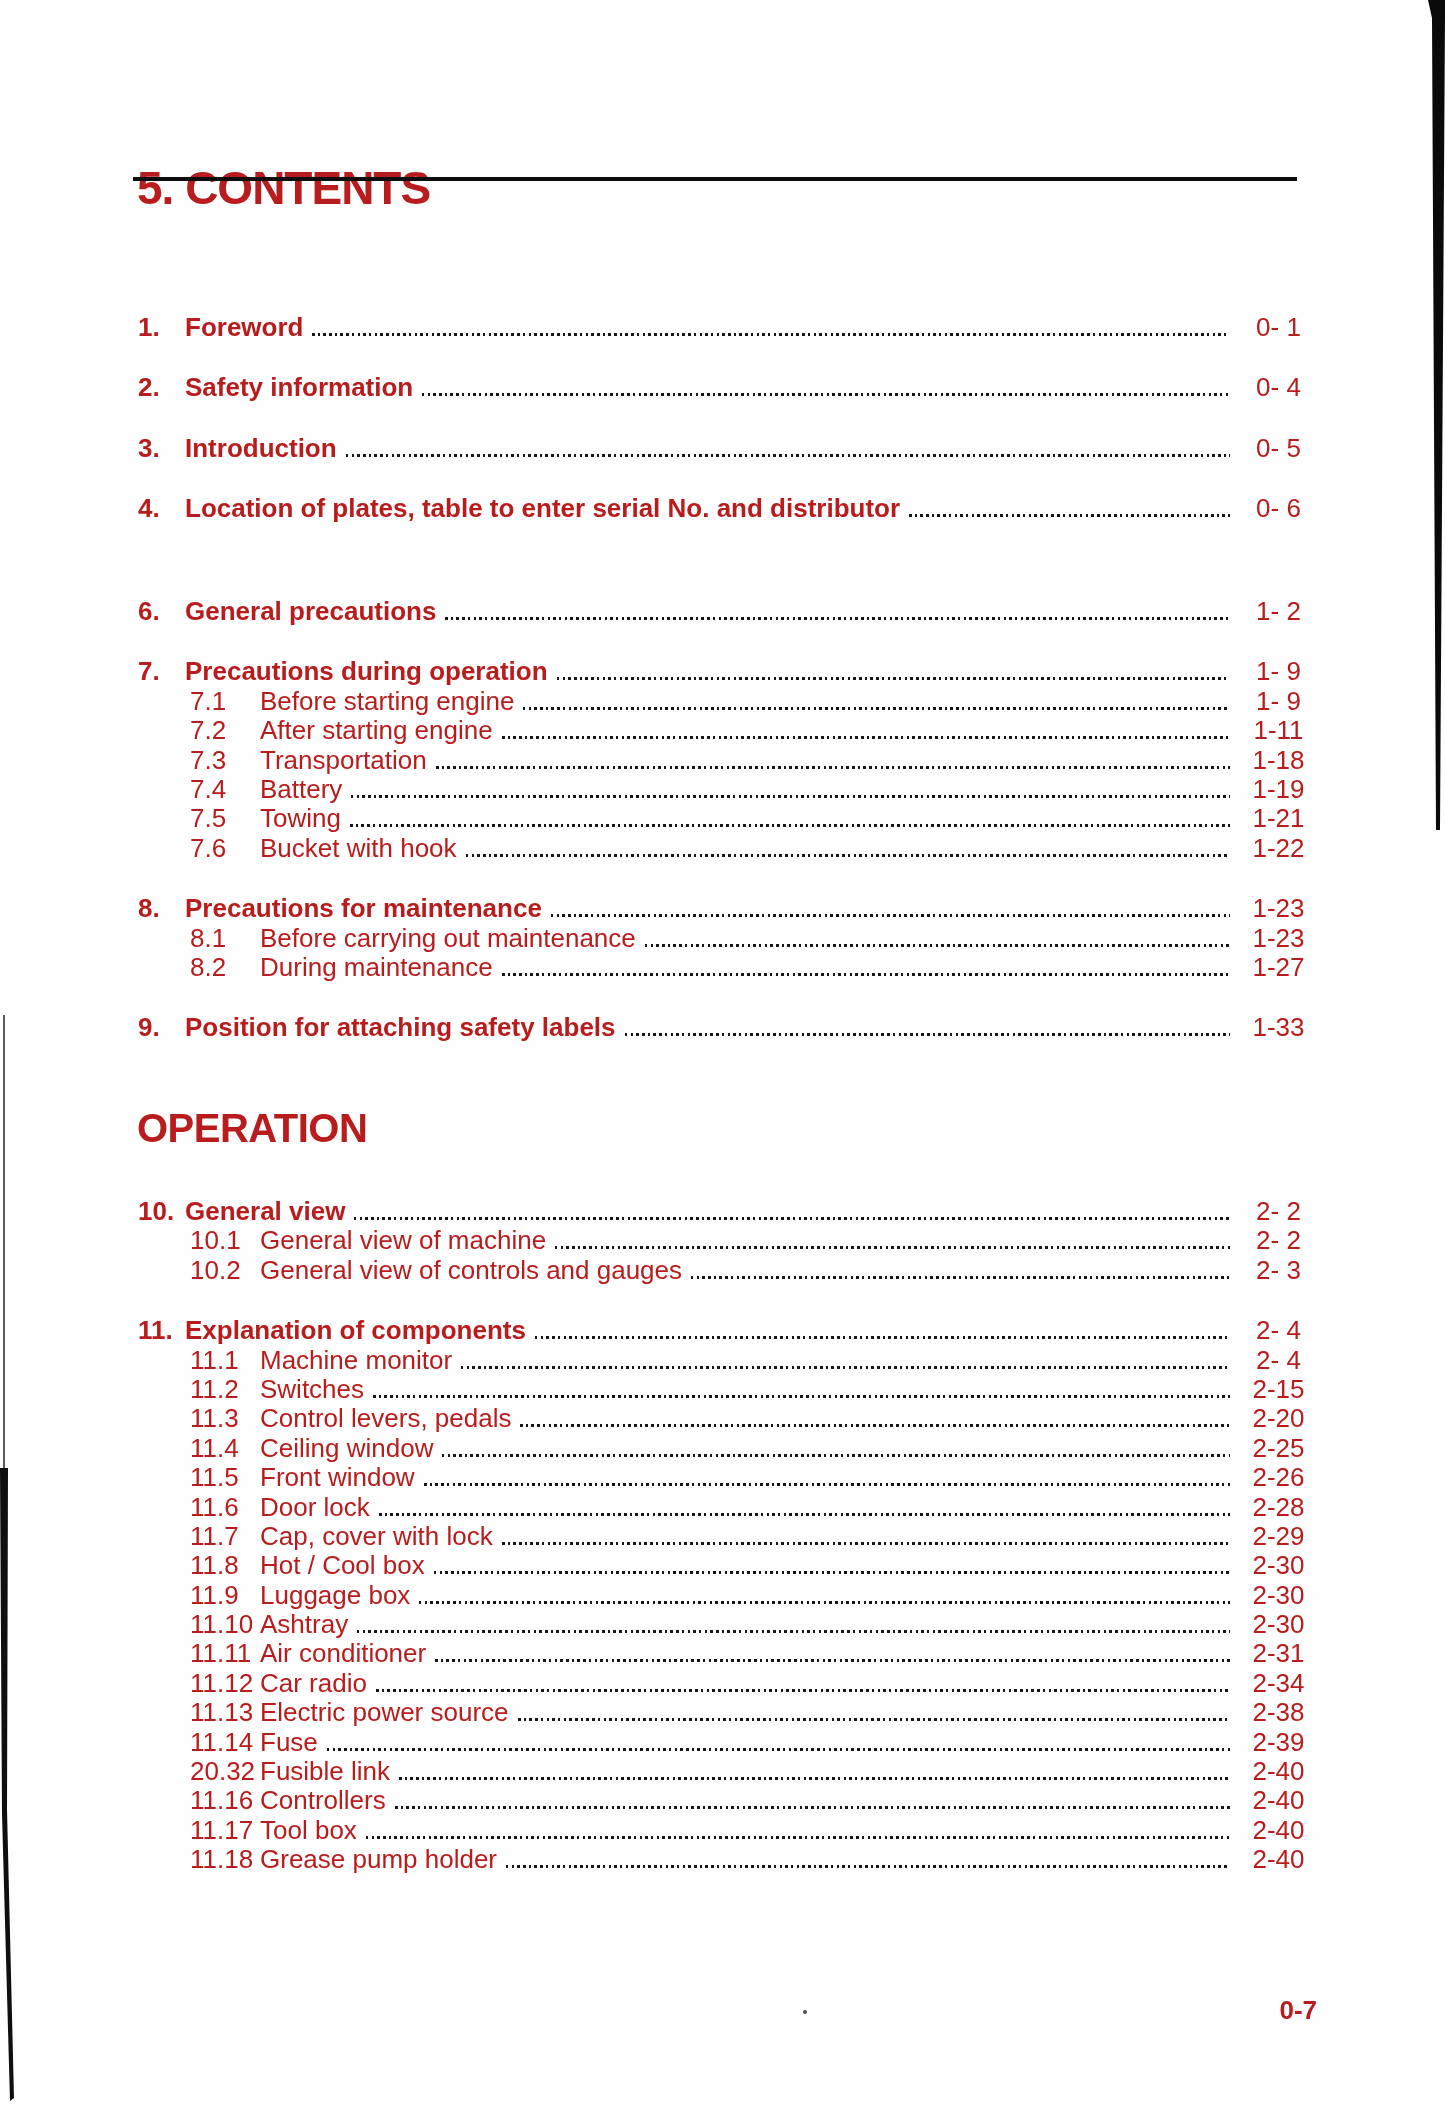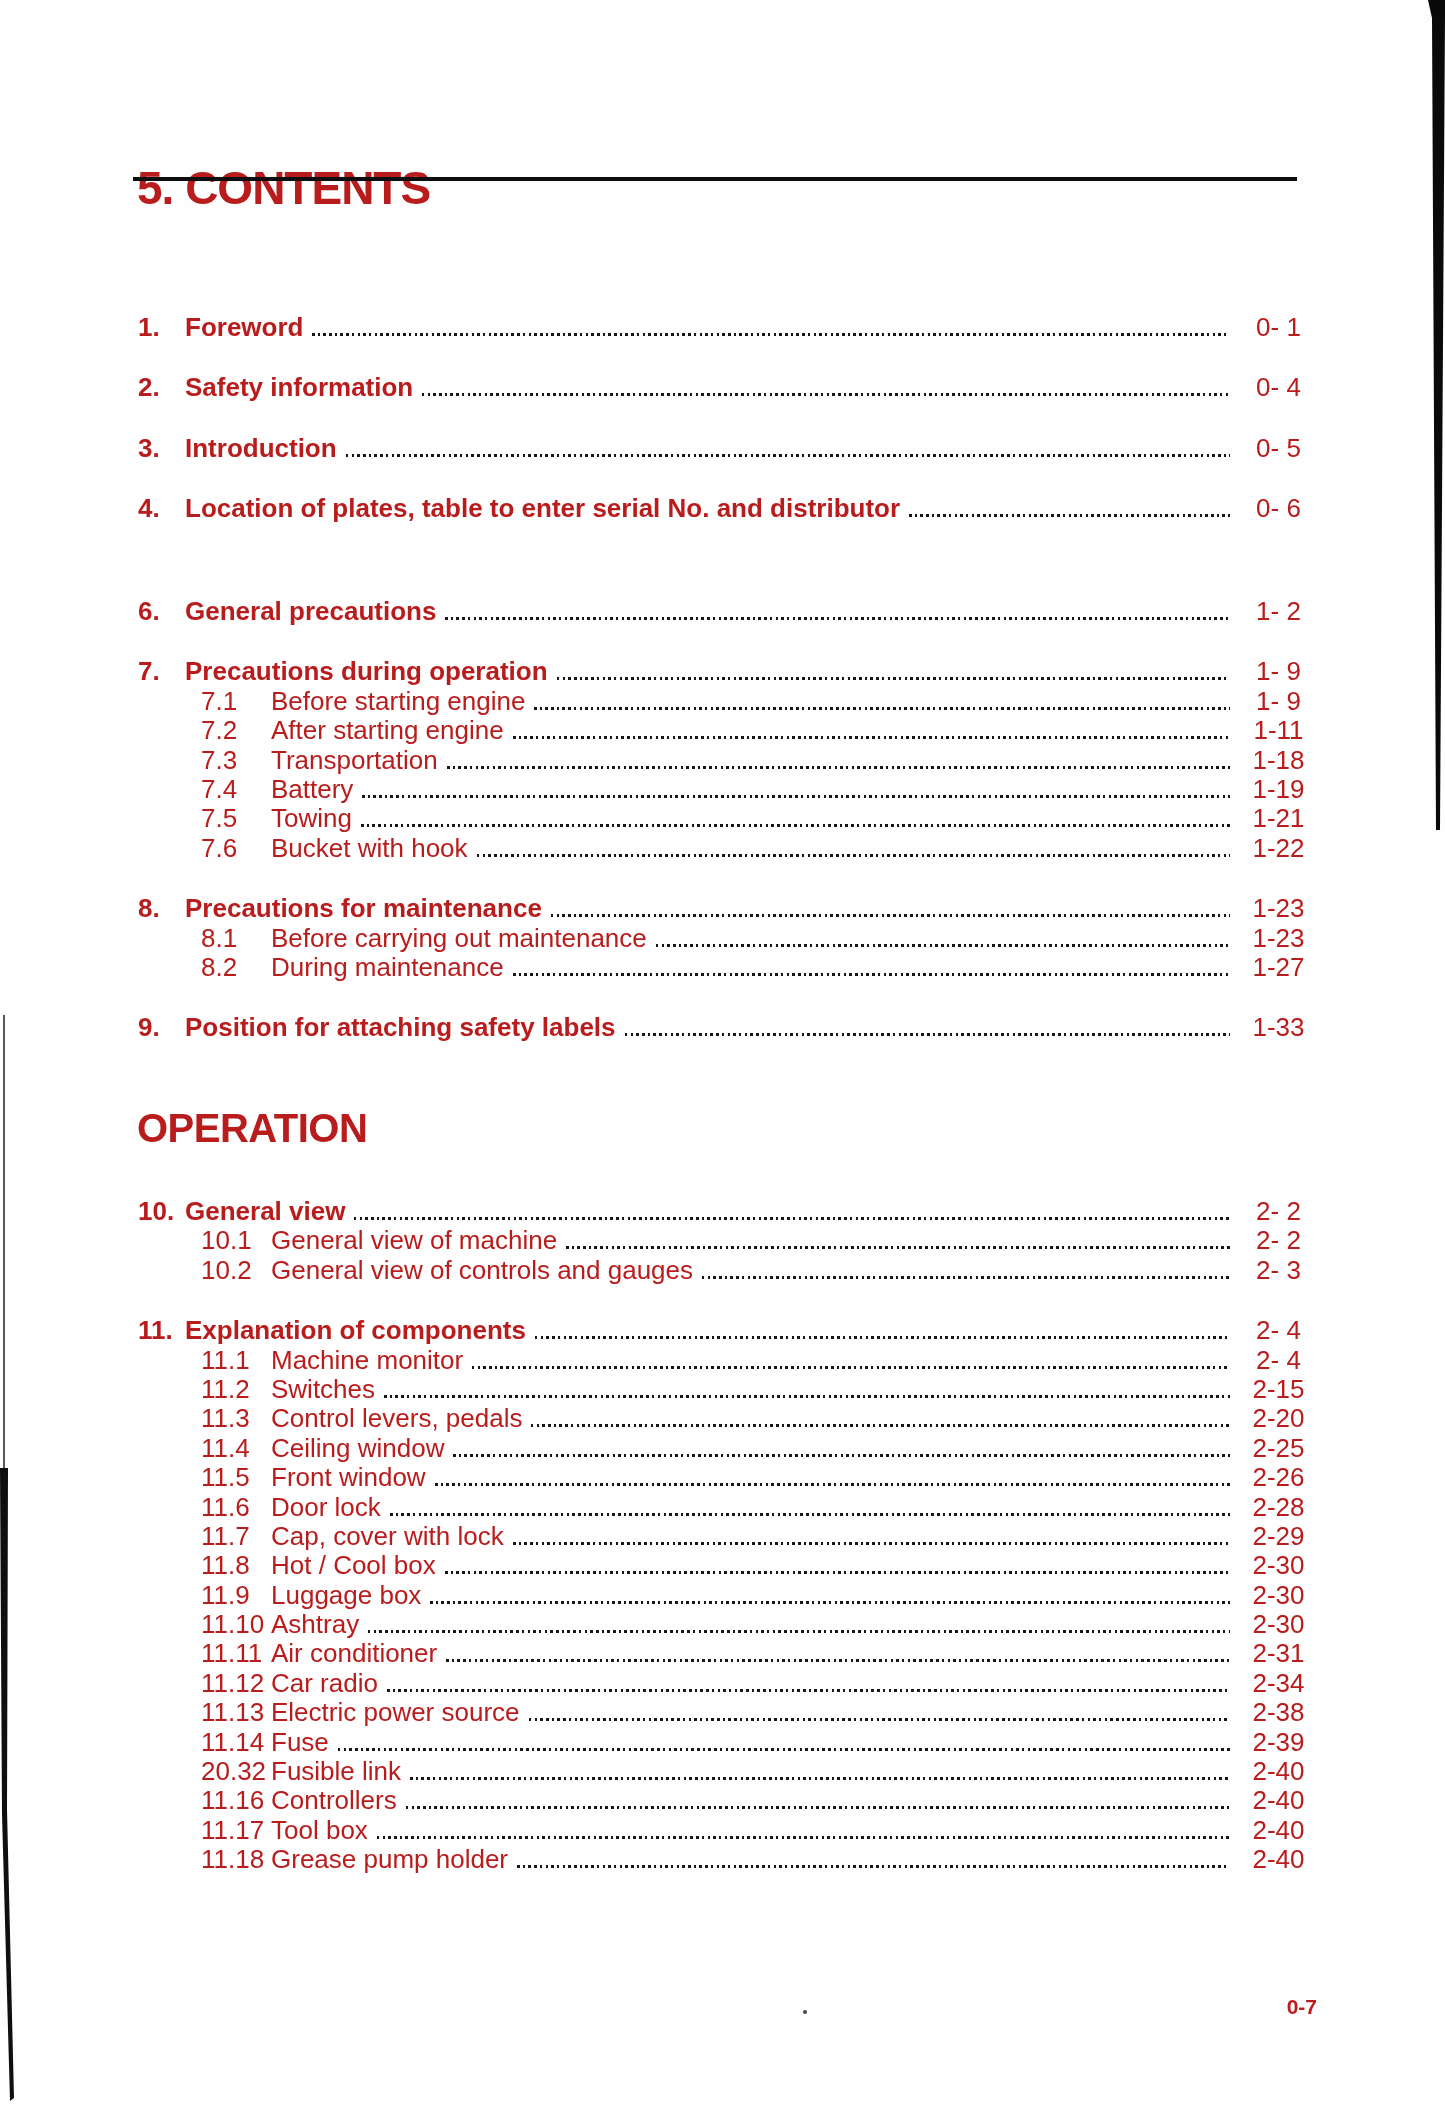--- a/index.html
+++ b/index.html
@@ -38,36 +38,36 @@
     display:flex;align-items:baseline;
     height:29.4px;
     padding-left:138px;padding-right:128px;
     font-size:26px;line-height:29.4px;
     white-space:nowrap;
   }
   .row.gap{margin-top:31px;}
   .row.l0{font-weight:bold;}
   .row.l0 .num{flex:0 0 47px;}
   .row.l1{padding-left:190px;font-weight:normal;}
-  .row.l1 .num{flex:0 0 70px;margin-left:11px;}
+  .row.l1 .num{flex:0 0 70px;}
   .label{flex:0 0 auto;margin-top:25px;}
   .leader{
     flex:1 1 auto;
     align-self:baseline;
     height:3px;
     margin:0 10px 0 9px;
     background:repeating-linear-gradient(to right,#161616 0 2.5px,transparent 2.5px 5.7px);
   }
   .pageno{
     flex:0 0 77px;text-align:center;font-weight:normal;
   }
   
   .footer-pageno{
     position:absolute;top:1995px;right:128px;
-    font-size:21px;font-weight:bold;margin-left:16px;
+    font-size:26px;font-weight:bold;margin-left:16px;
   }
   .stray-dot{
     position:absolute;left:803px;top:2010px;width:4px;height:4px;
     background:#4a4a4a;border-radius:50%;
   }
   
   .edge-svg{position:absolute;left:0;top:0;pointer-events:none;}
 </style>
 </head>
 <body>

